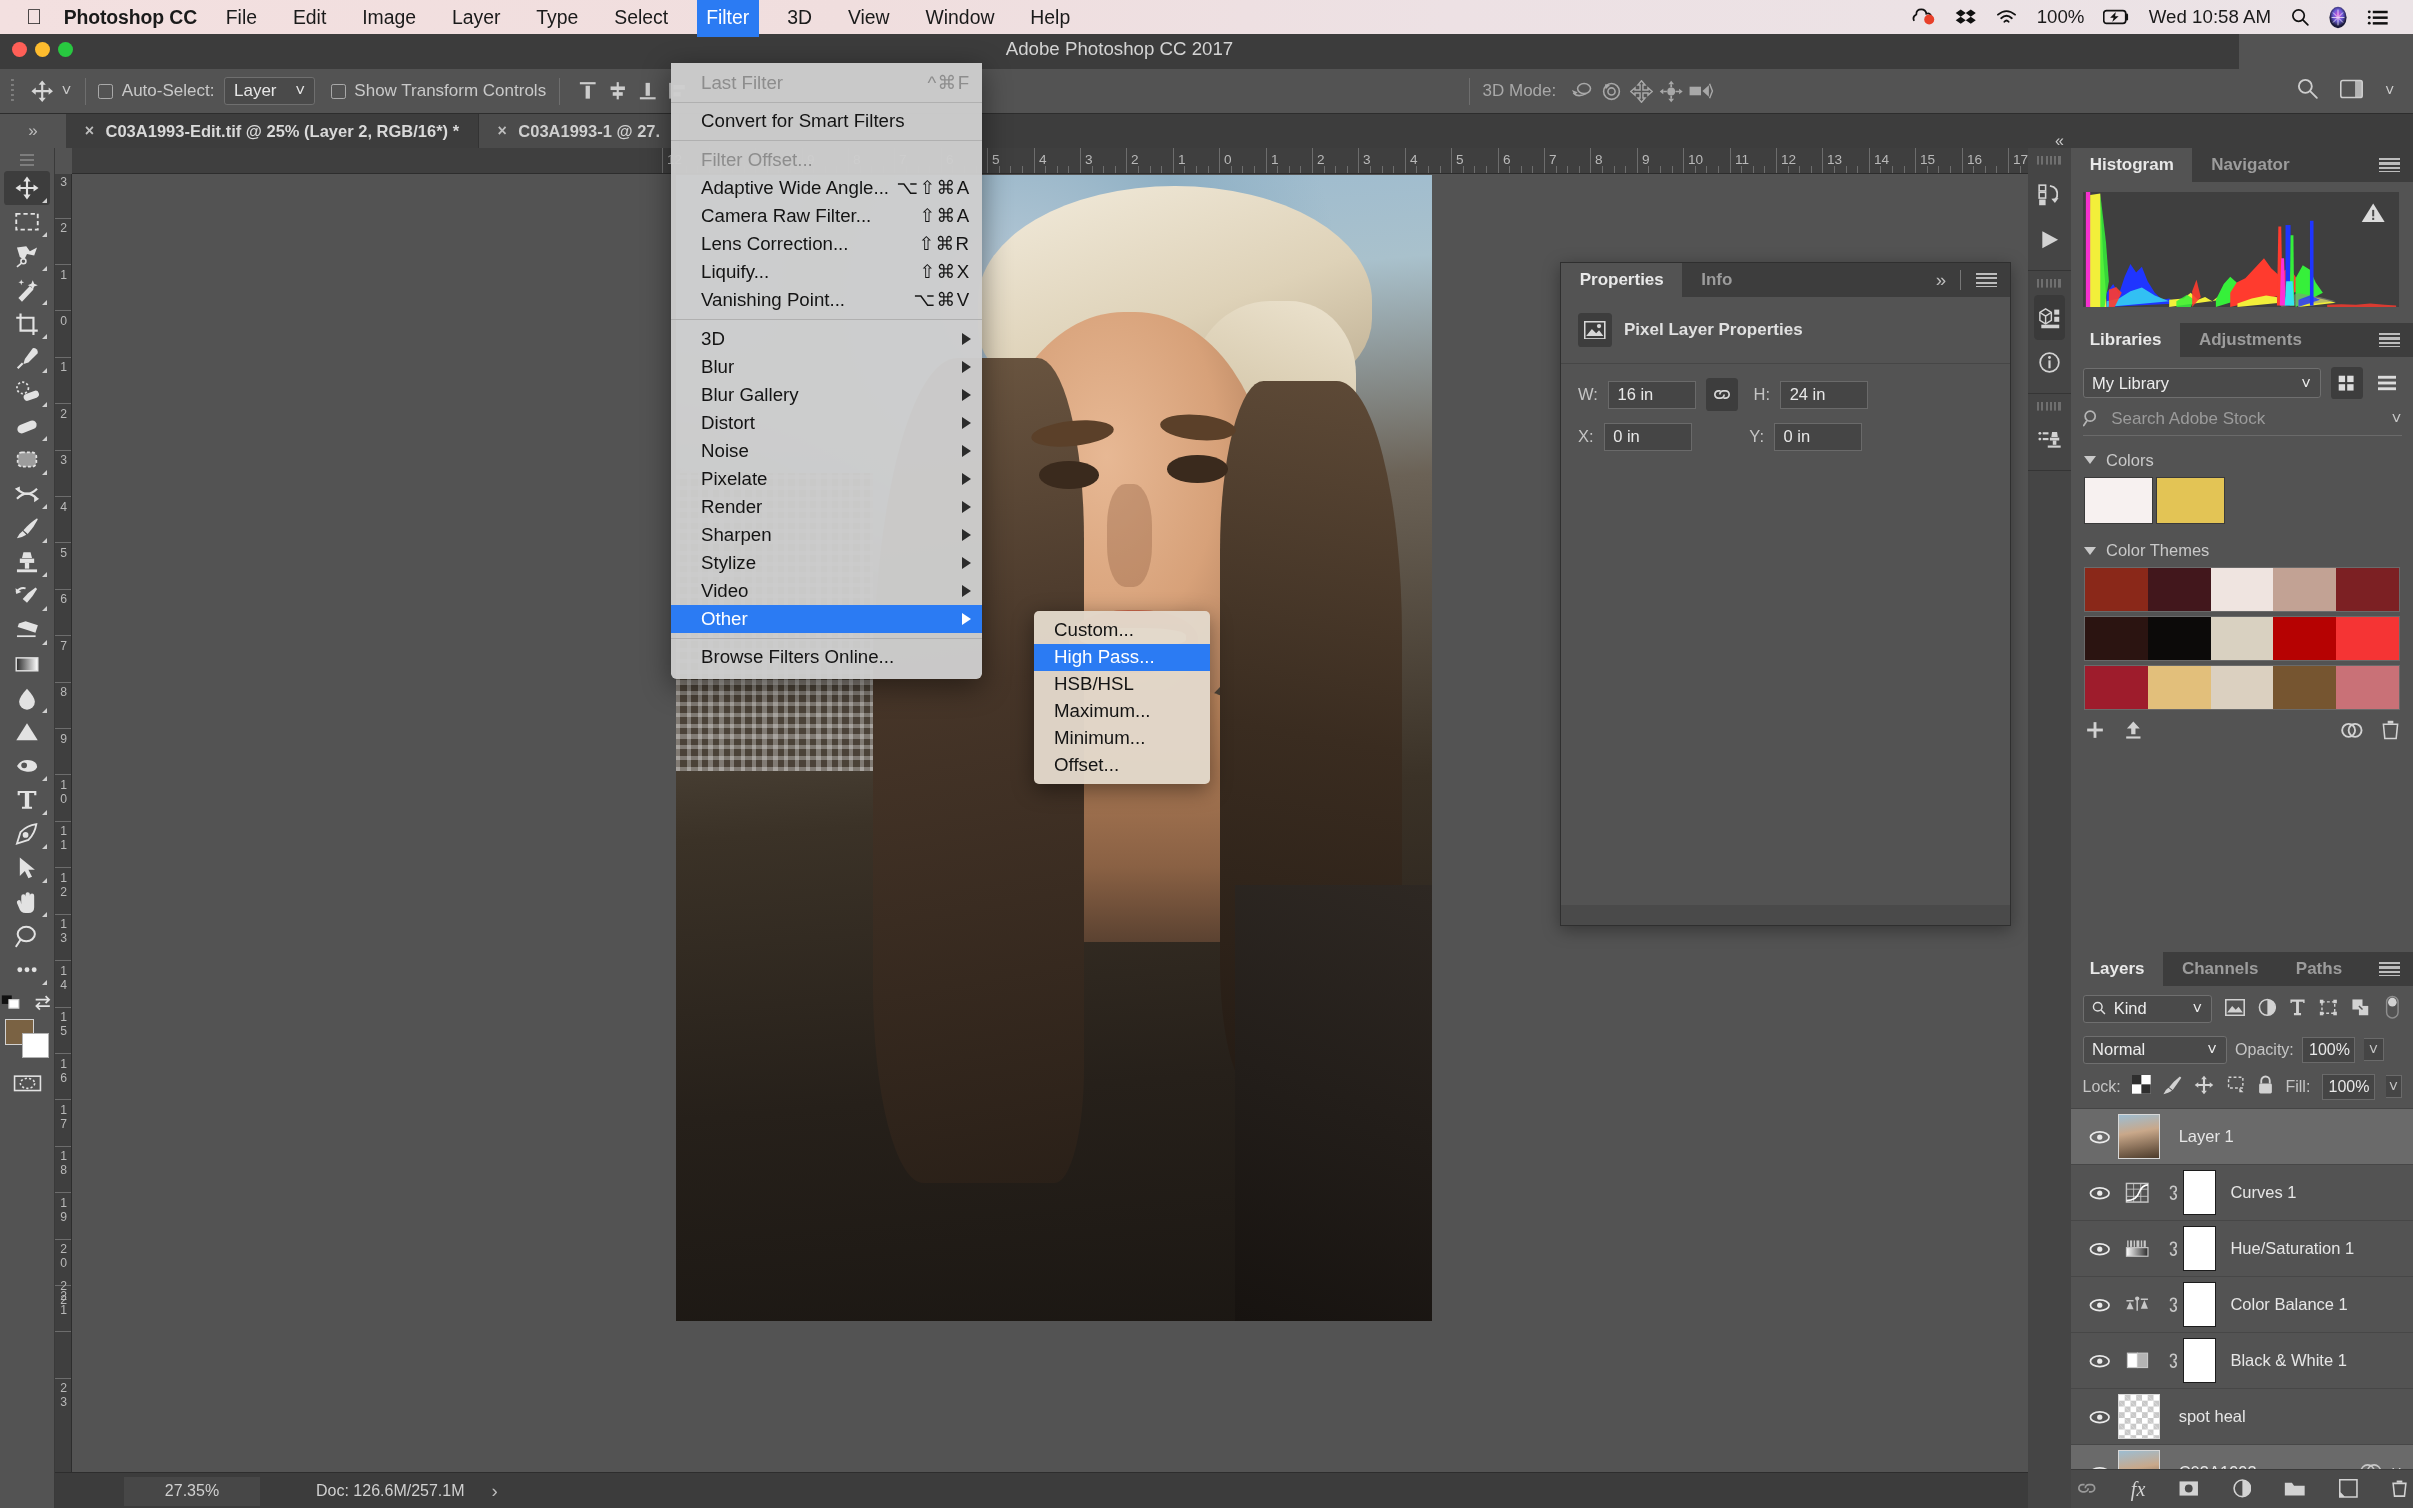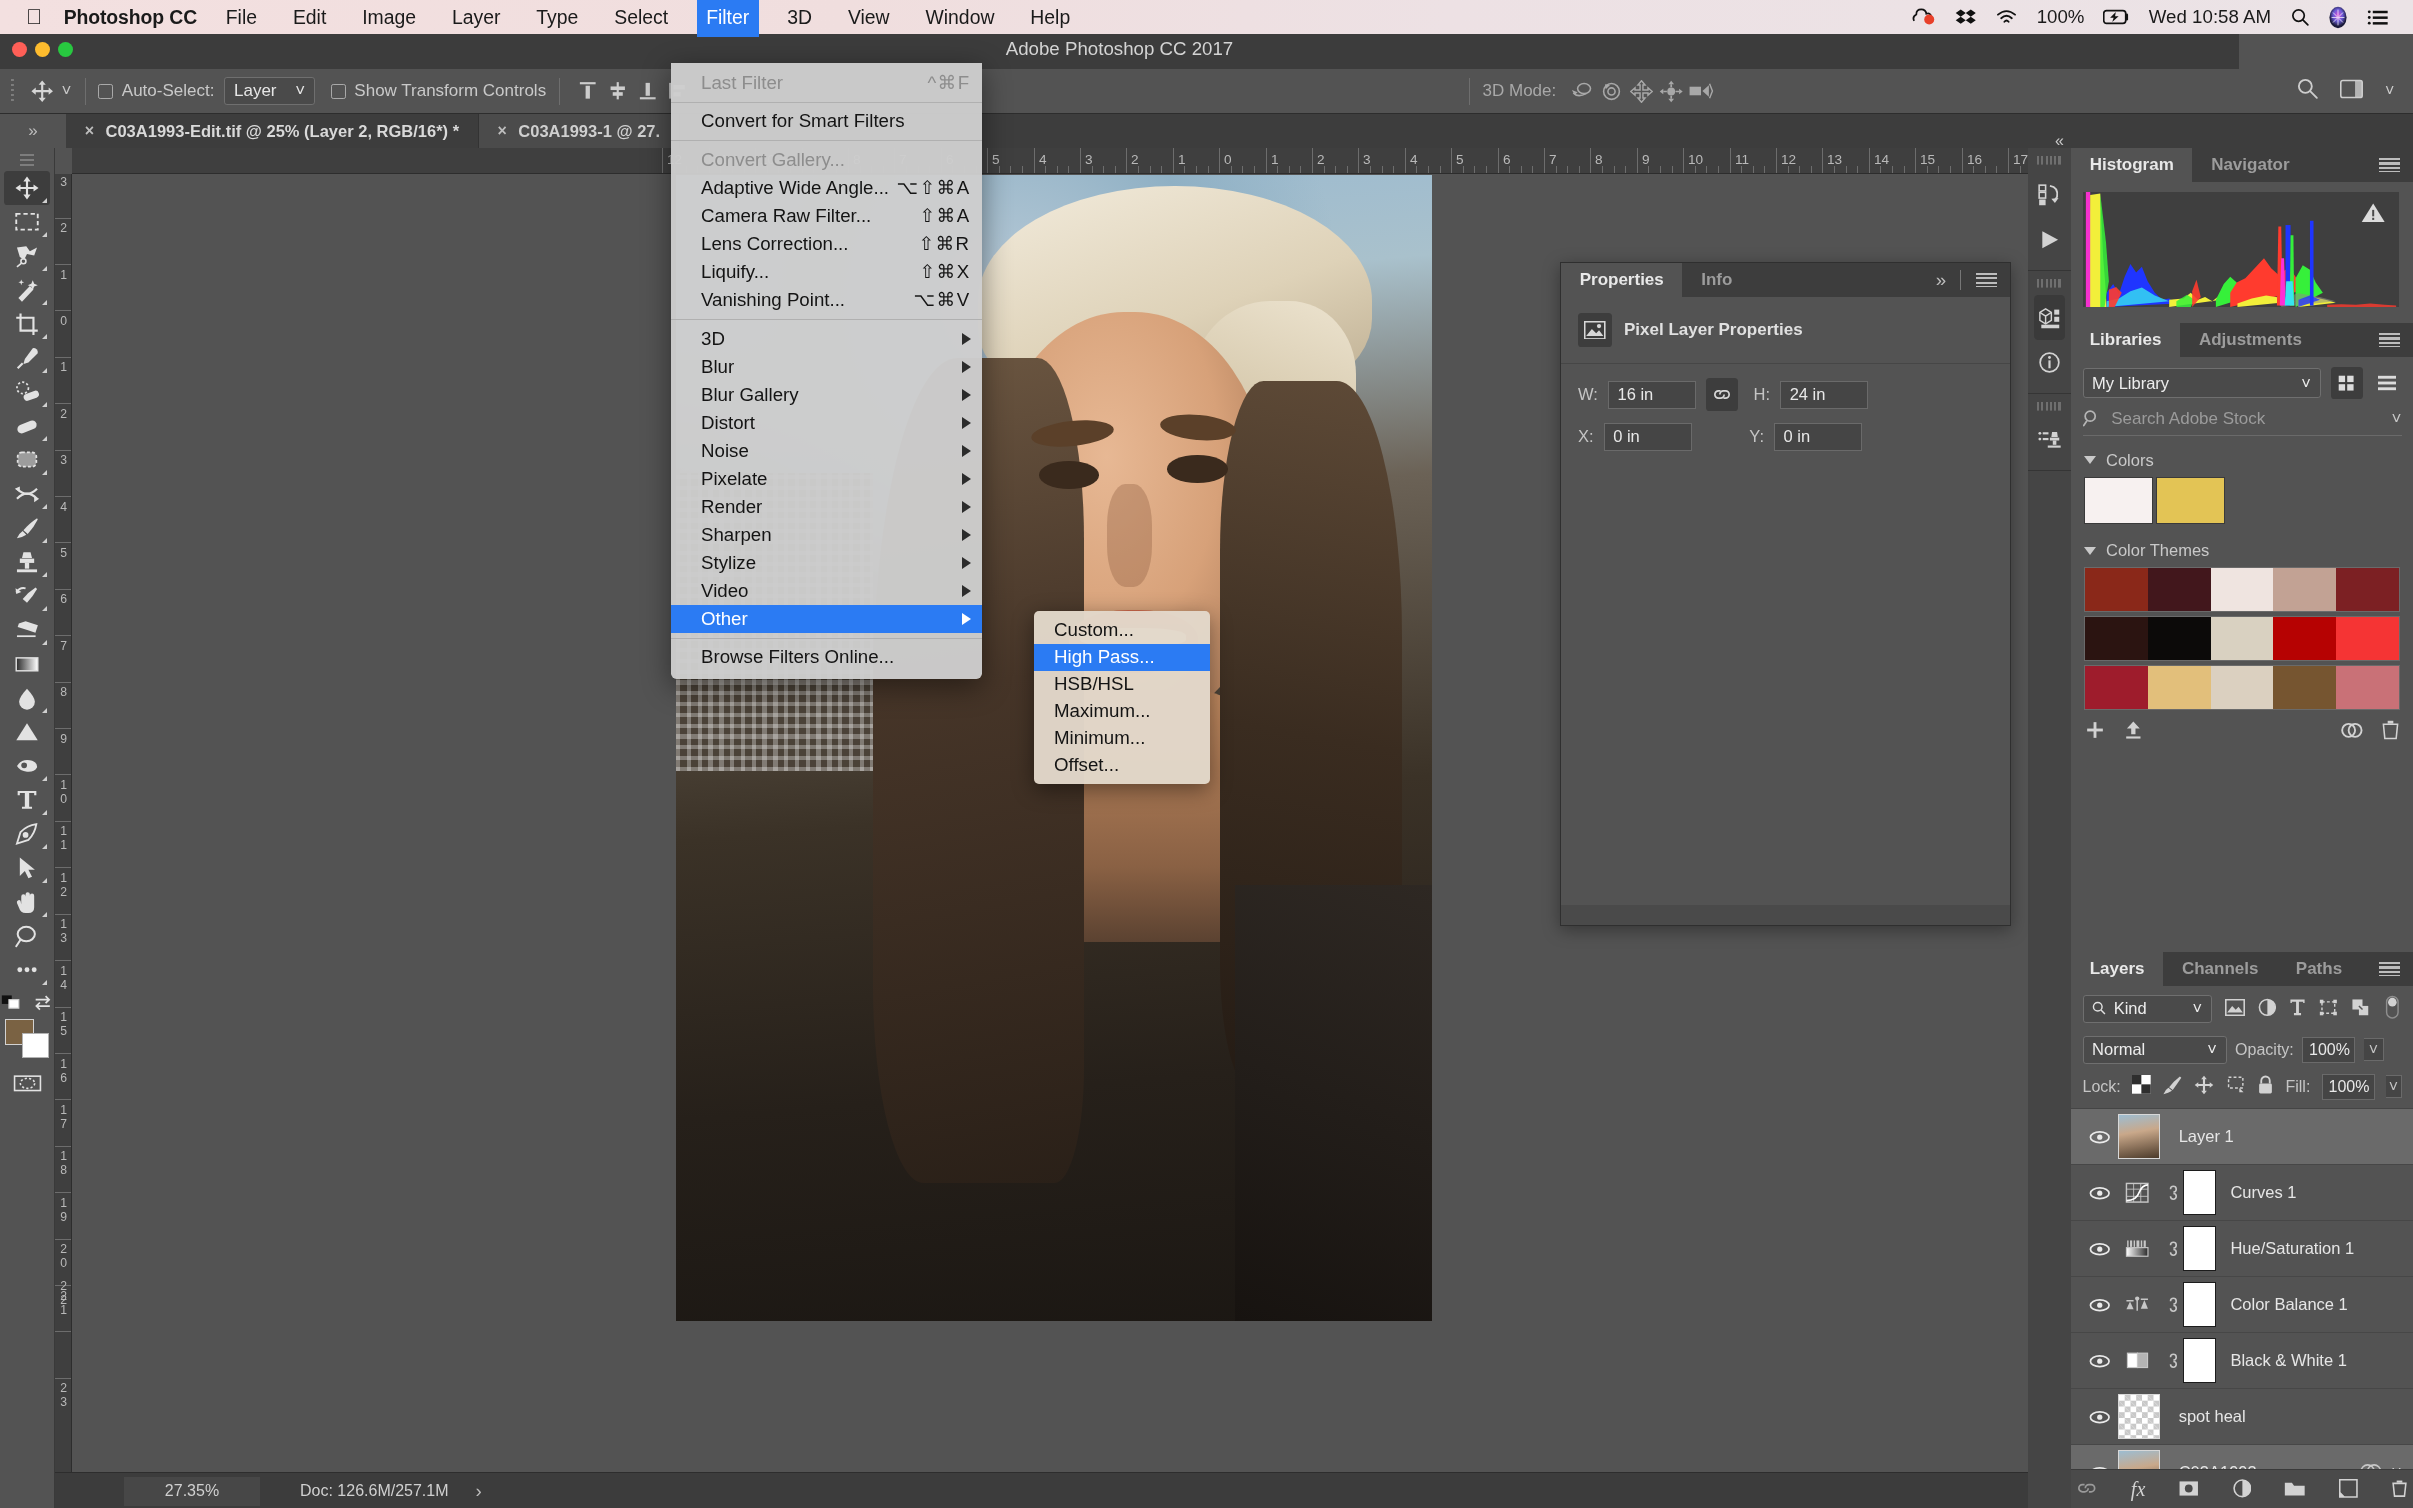--- a/index.html
+++ b/index.html
@@ -91,21 +91,21 @@
   #canvaswrap { position:absolute; top:26.6px; left:18px; right:0; bottom:37px; background:#535353; overflow:hidden;}
   
   #photo { position:absolute; left:603px; top:0px; width:756px; height:1146px;
      background:#6d5d4e; overflow:hidden; }
   .pgrad { position:absolute; inset:0; }
 
   
   #statusbar { position:absolute; left:0; right:0; bottom:0; height:37px; background:#3c3c3c;
      display:flex; align-items:center; color:#d0d0d0; font-size:16px; border-top:0.7px solid #2d2d2d;}
   #zoompct { width:136px; text-align:center; background:#474747; height:29px; display:flex;align-items:center;justify-content:center; margin-left:69px;}
-  #docinfo { margin-left: 40px; }
+  #docinfo { margin-left: 56px; }
   #statchev { margin-left: 27px; color:#bdbdbd; font-size:18.7px;}
 
   
   #filtermenu {
     position:absolute; top:34px; left:671px; width:311px;
     background: rgba(205,205,205,0.97);
     border-radius: 0 0 5.7px 5.7px;
     box-shadow: 0 7.2px 29px rgba(0,0,0,0.45);
     z-index: 80; padding: 5.7px 0 7.2px 0;
     font-size: 18.7px; color:#141414;
@@ -1471,21 +1471,21 @@
     <div class="fm-item dim">
       <span>Last Filter</span>
       <span class="fm-key">^⌘F</span>
     </div>
     <div class="fm-sep"></div>
     <div class="fm-item">
       <span>Convert for Smart Filters</span>
     </div>
     <div class="fm-sep"></div>
     <div class="fm-item dim">
-      <span>Convert Gallery...</span>
+      <span>Filter Offset...</span>
     </div>
     <div class="fm-item">
       <span>Adaptive Wide Angle...</span>
       <span class="fm-key">⌥⇧⌘A</span>
     </div>
     <div class="fm-item">
       <span>Camera Raw Filter...</span>
       <span class="fm-key">⇧⌘A</span>
     </div>
     <div class="fm-item">

